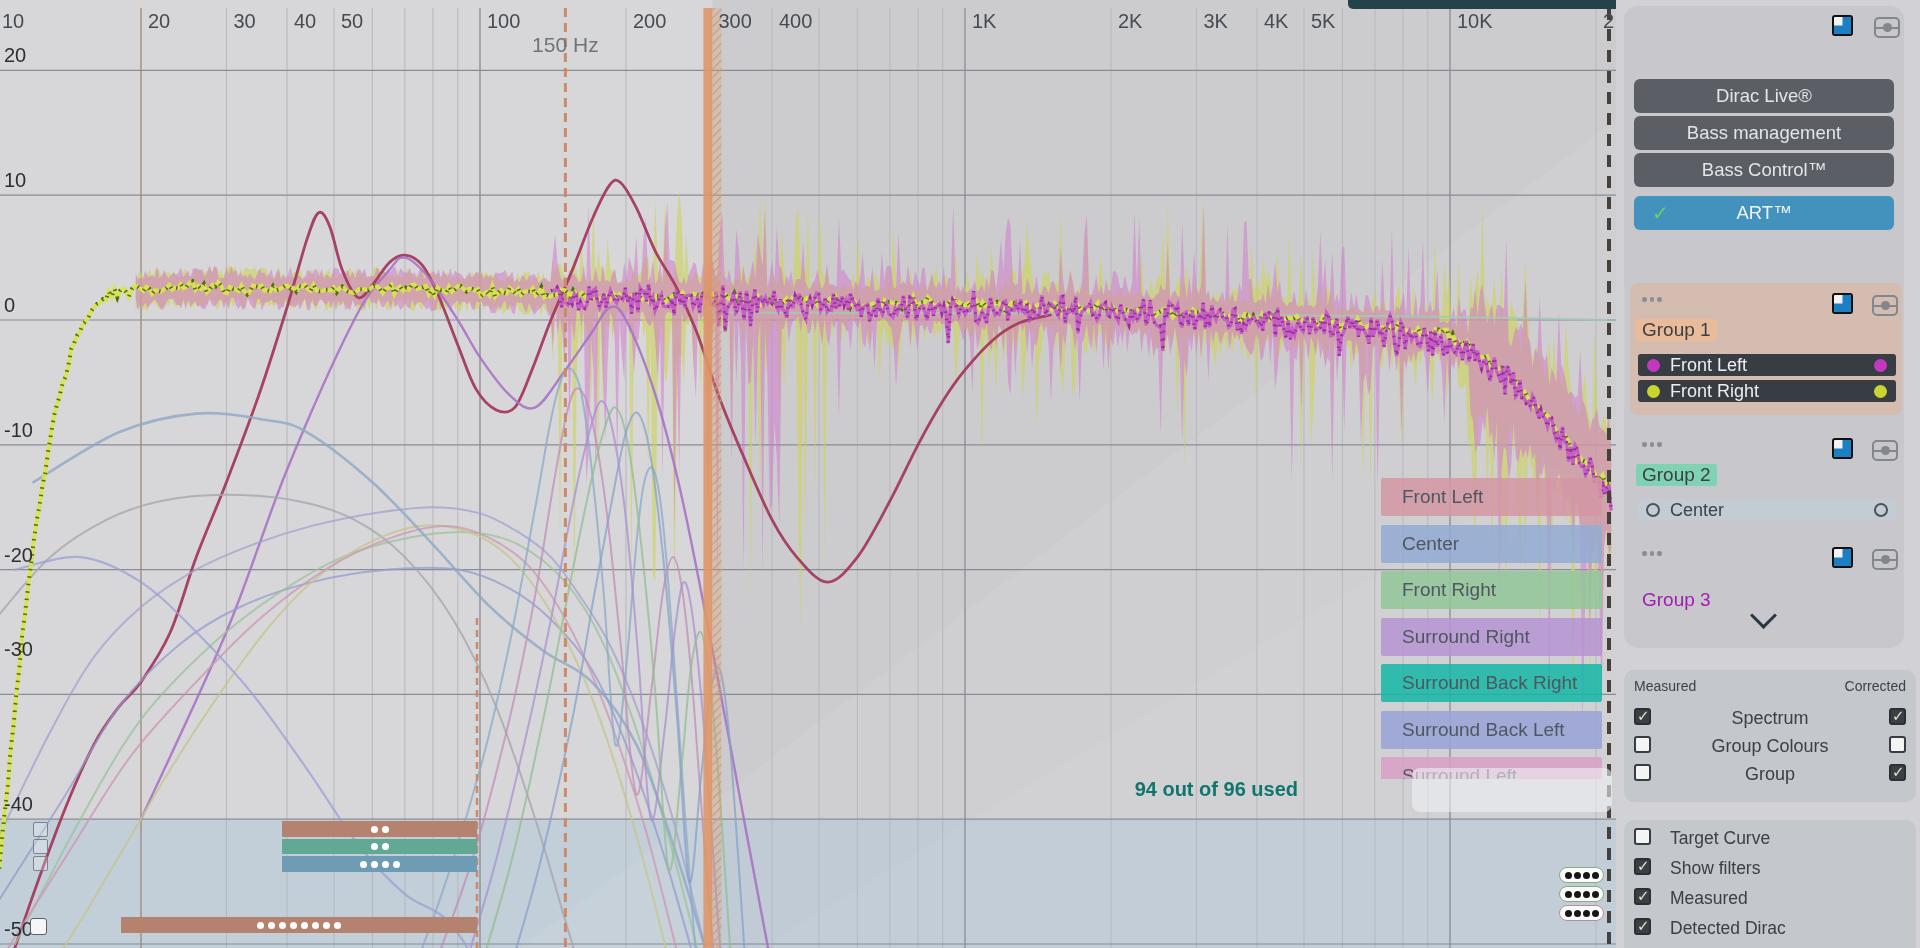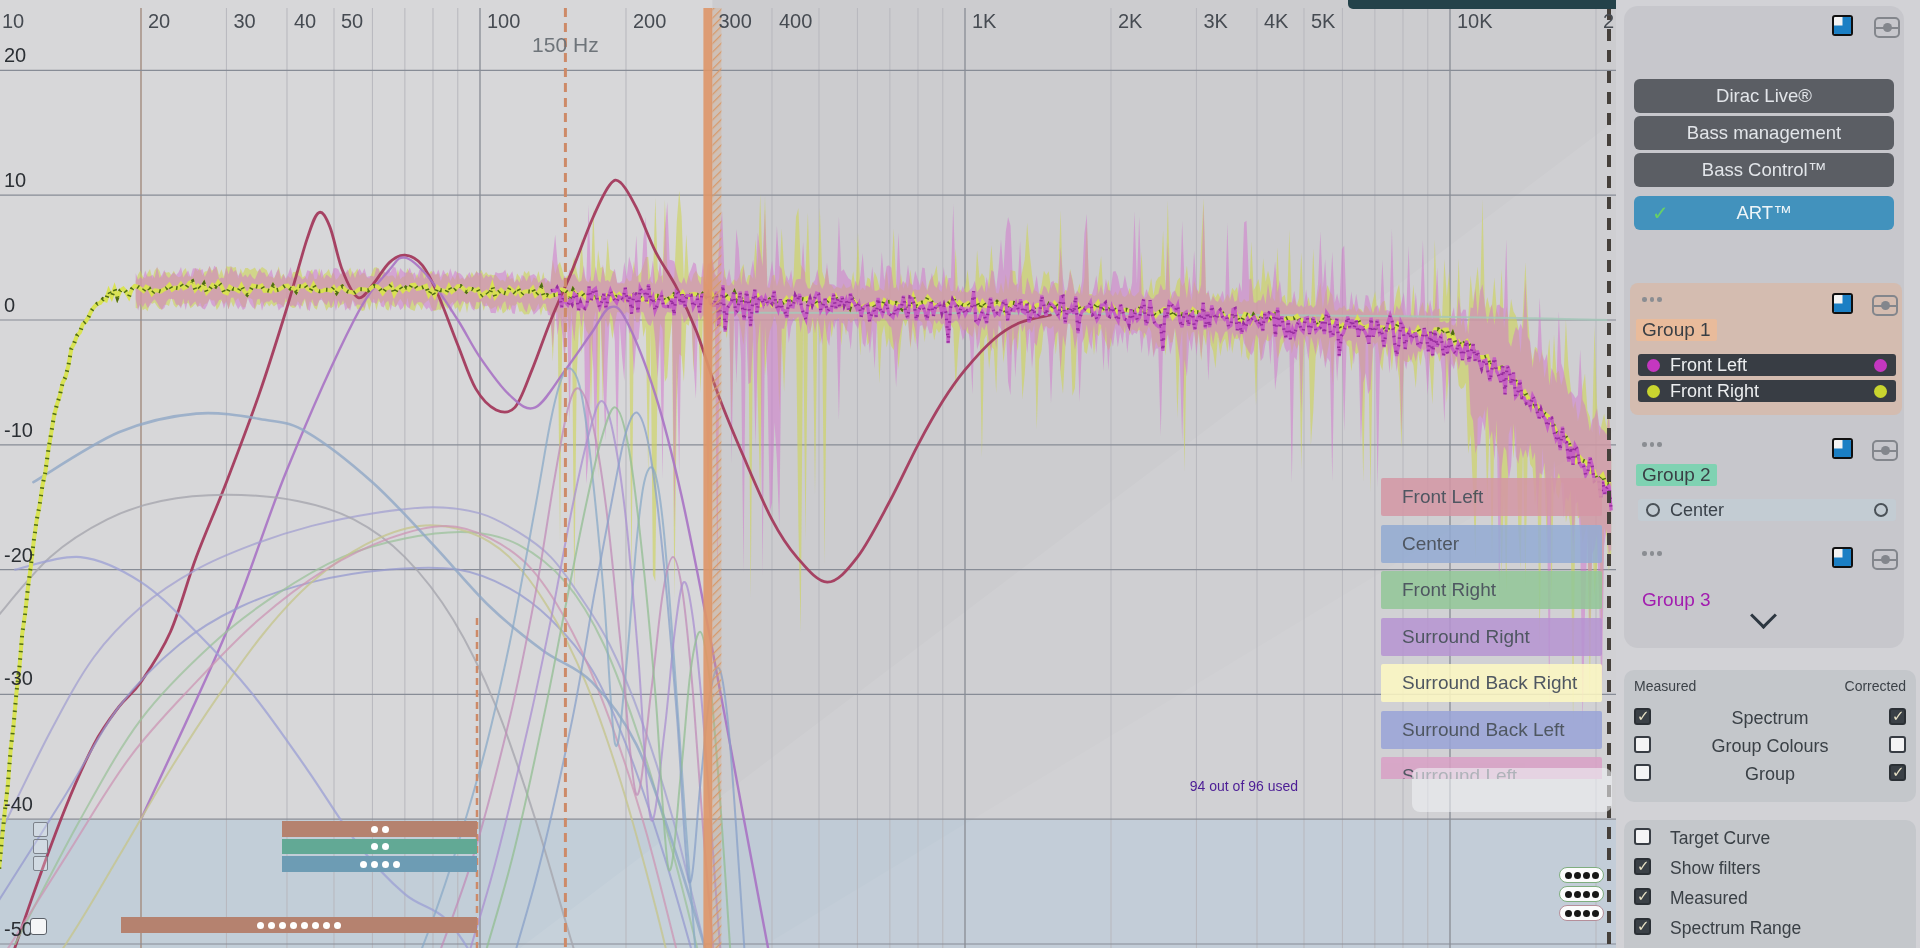--- a/index.html
+++ b/index.html
@@ -7,21 +7,21 @@
   #chart-wrap{position:absolute;left:0;top:0;width:1616px;height:948px;background:#d7d7d9;}
   #chart-svg{position:absolute;left:0;top:0;}
   .xlabel{position:absolute;top:10px;font-size:20px;color:#464b52;white-space:nowrap;}
   .ylabel{position:absolute;left:4px;font-size:20px;font-weight:500;color:#2b2f34;}
   #crossover-label{position:absolute;font-size:21px;color:#6e747a;transform:translateX(-50%);}
   #topstrip{position:absolute;left:1348px;top:0;width:572px;height:9px;background:#24424a;border-bottom-left-radius:5px;}
   
   #legend{position:absolute;left:1381px;top:478px;width:221px;height:301px;overflow:hidden;}
   .legend-row{width:221px;height:38px;margin-bottom:8.5px;border-radius:2px;line-height:38px;padding-left:21px;box-sizing:border-box;font-size:19px;color:#39424e;}
   #used-card{position:absolute;left:1412px;top:768px;width:200px;height:44px;background:rgba(238,240,243,0.6);border-radius:8px;}
-  #used-text{position:absolute;right:318px;top:778px;font-size:14px;color:#4c1d95;}
+  #used-text{position:absolute;right:318px;top:778px;font-size:20px;color:#0f766e;font-weight:bold;}
   
   .pill{position:absolute;width:45px;height:16px;background:#fbfbfc;border-radius:9px;display:flex;align-items:center;justify-content:center;gap:2px;box-sizing:border-box;}
   .pill b{width:7px;height:7px;border-radius:50%;background:#161616;}
   
   .bbar{position:absolute;display:flex;align-items:center;justify-content:center;gap:4px;}
   .bbar i{width:7px;height:7px;border-radius:50%;background:#fff;}
   .minibox{position:absolute;width:13px;height:13px;border:1.5px solid #7c828a;background:rgba(255,255,255,0.25);border-radius:2px;}
   #bass-enable{position:absolute;left:30px;top:918px;width:15px;height:15px;background:#f5f6f7;border:1.5px solid #5a6068;border-radius:3px;}
   
   #sidebar{position:absolute;left:1616px;top:0;width:304px;height:948px;background:#d2d2d6;}
@@ -157,31 +157,31 @@
         <div class="xlabel" style="left: 1311px;">5K</div>
         <div class="xlabel" style="left: 1457px;">10K</div>
         <div class="xlabel" style="left: 1603px;">2</div>
       </div>
     <div id="ylabels">
         <div class="ylabel" style="top: 44.4px;">20</div>
         <div class="ylabel" style="top: 169.2px;">10</div>
         <div class="ylabel" style="top: 294px;">0</div>
         <div class="ylabel" style="top: 418.8px;">-10</div>
         <div class="ylabel" style="top: 543.6px;">-20</div>
-        <div class="ylabel" style="top: 667px;">-30</div>
+        <div class="ylabel" style="top: 638px;">-30</div>
         <div class="ylabel" style="top: 793.2px;">-40</div>
         <div class="ylabel" style="top: 918px;">-50</div>
       </div>
     <div id="crossover-label" style="left: 565.404px; top: 33px;">150 Hz</div>
     <div id="legend">
         <div class="legend-row" style="background: rgb(212, 151, 165); opacity: 0.85;">Front Left</div>
         <div class="legend-row" style="background: rgb(147, 171, 211); opacity: 0.85;">Center</div>
         <div class="legend-row" style="background: rgb(146, 199, 151); opacity: 0.85;">Front Right</div>
         <div class="legend-row" style="background: rgb(183, 148, 210); opacity: 0.85;">Surround Right</div>
-        <div class="legend-row" style="background: #fef9c3; opacity: 0.85;">Surround Back Right</div>
+        <div class="legend-row" style="background: #14b8a6; opacity: 0.85;">Surround Back Right</div>
         <div class="legend-row" style="background: rgb(153, 164, 216); opacity: 0.85;">Surround Back Left</div>
         <div class="legend-row" style="background: rgb(217, 160, 197); opacity: 0.85;">Surround Left</div>
       </div>
     <div id="used-card"></div>
     <div id="used-text">94 out of 96 used</div>
     <div id="pills">
         <div class="pill" style="left: 1559px; top: 867px; border: 1.5px solid rgb(127, 174, 127);">
           <b></b>
           <b></b>
           <b></b>
@@ -316,19 +316,19 @@
           <div class="opt-row" style="top: 38px; width: 272px;">
             <div class="cb on" style="position: absolute; left: 0px;"></div>
             <div class="lbl">Show filters</div>
           </div>
           <div class="opt-row" style="top: 68px; width: 272px;">
             <div class="cb on" style="position: absolute; left: 0px;"></div>
             <div class="lbl">Measured</div>
           </div>
           <div class="opt-row" style="top: 98px; width: 272px;">
             <div class="cb on" style="position: absolute; left: 0px;"></div>
-            <div class="lbl">Spectrum Range</div>
+            <div class="lbl">Detected Dirac</div>
           </div>
         </div>
     </div>
 
   </div>
 </div>
 
 </body></html>

